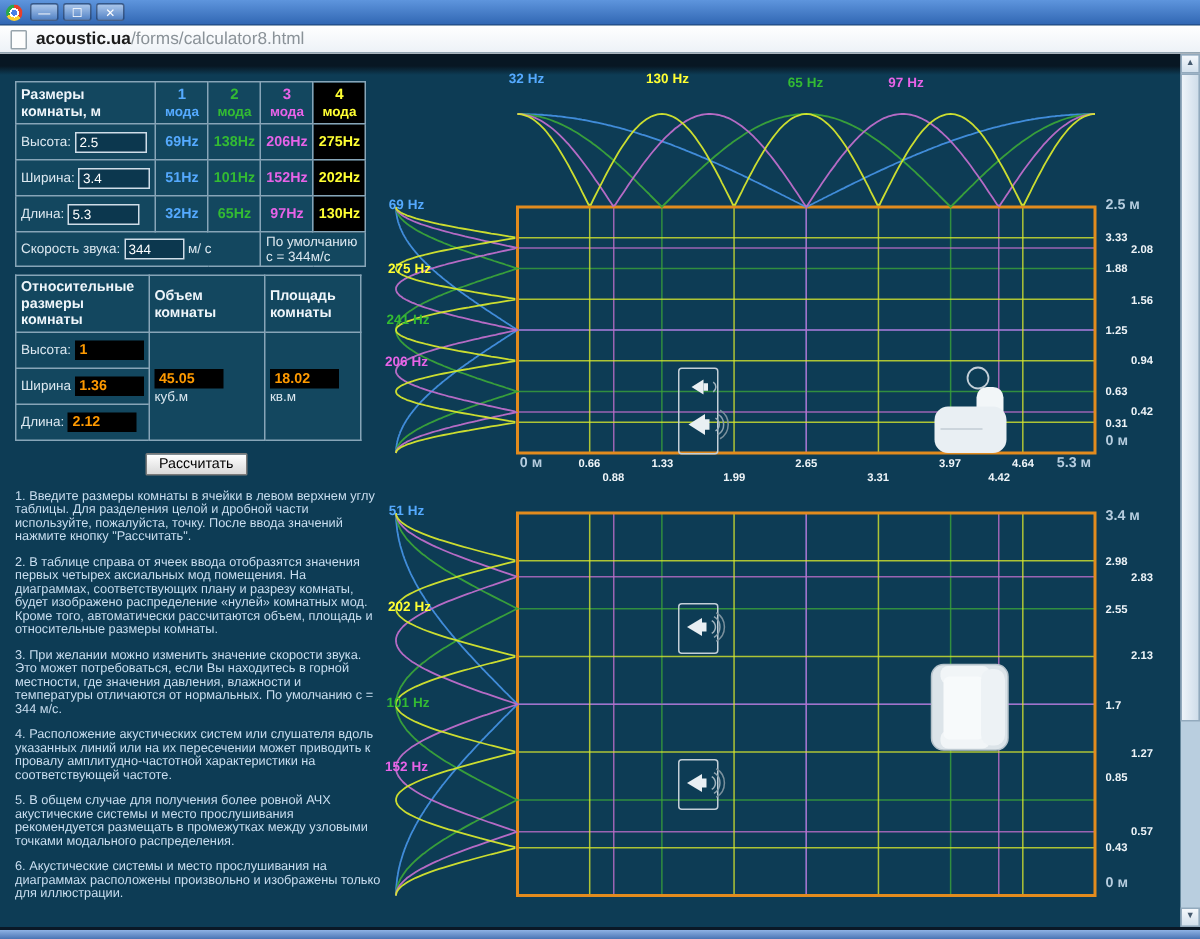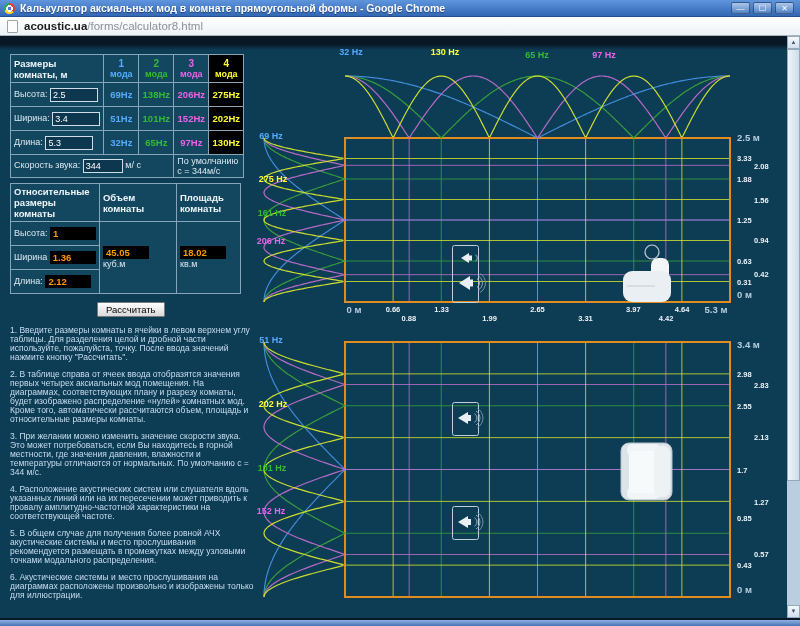--- a/index.html
+++ b/index.html
@@ -58,21 +58,20 @@
   .sb-down{bottom:0;}
   .sb-thumb{position:absolute;left:0;top:13px;width:13px;height:432px;background:linear-gradient(90deg,#eef4fa,#cfdde9);border:1px solid #93aabd;box-sizing:border-box;}
 </style>
 </head>
 <body>
 
 <div class="screen">
 
   <div class="titlebar">
     <span class="favicon"></span>
-    <span class="wtitle">Калькулятор аксиальных мод в комнате прямоугольной формы - Google Chrome</span>
     <span class="winbtns">
       <span class="wb">—</span>
       <span class="wb">☐</span>
       <span class="wb">✕</span>
     </span>
   </div>
 
   <div class="urlbar">
     <span class="pageicon"></span>
     <span class="url"><b>acoustic.ua</b><span>/forms/calculator8.html</span></span>
@@ -217,21 +216,21 @@
         <div class="tick r" style="left: 754px; top: 501.75px;">1.27</div>
         <div class="tick r" style="left: 737px; top: 518px;">0.85</div>
         <div class="tick r" style="left: 754px; top: 554.25px;">0.57</div>
         <div class="tick r" style="left: 737px; top: 564.75px;">0.43</div>
         <div class="tick end r" style="left: 737px; top: 589px;">0 м</div>
         <div class="freqlab" style="left: 351px; top: 52px; color: rgb(85, 170, 255);">32 Hz</div>
         <div class="freqlab" style="left: 537px; top: 55px; color: rgb(51, 187, 51);">65 Hz</div>
         <div class="freqlab" style="left: 604px; top: 55px; color: rgb(232, 99, 232);">97 Hz</div>
         <div class="freqlab" style="left: 445px; top: 52px; color: rgb(255, 255, 51);">130 Hz</div>
         <div class="freqlab" style="left: 271px; top: 136px; color: rgb(85, 170, 255);">69 Hz</div>
-        <div class="freqlab" style="left: 272px; top: 213px; color: rgb(51, 187, 51);">161 Hz</div>
+        <div class="freqlab" style="left: 272px; top: 213px; color: rgb(51, 187, 51);">241 Hz</div>
         <div class="freqlab" style="left: 271px; top: 241px; color: rgb(232, 99, 232);">206 Hz</div>
         <div class="freqlab" style="left: 273px; top: 179px; color: rgb(255, 255, 51);">275 Hz</div>
         <div class="freqlab" style="left: 271px; top: 340px; color: rgb(85, 170, 255);">51 Hz</div>
         <div class="freqlab" style="left: 272px; top: 468px; color: rgb(51, 187, 51);">101 Hz</div>
         <div class="freqlab" style="left: 271px; top: 511px; color: rgb(232, 99, 232);">152 Hz</div>
         <div class="freqlab" style="left: 273px; top: 404px; color: rgb(255, 255, 51);">202 Hz</div>
       </div>
 
     <div class="t1wrap">
       <table>

